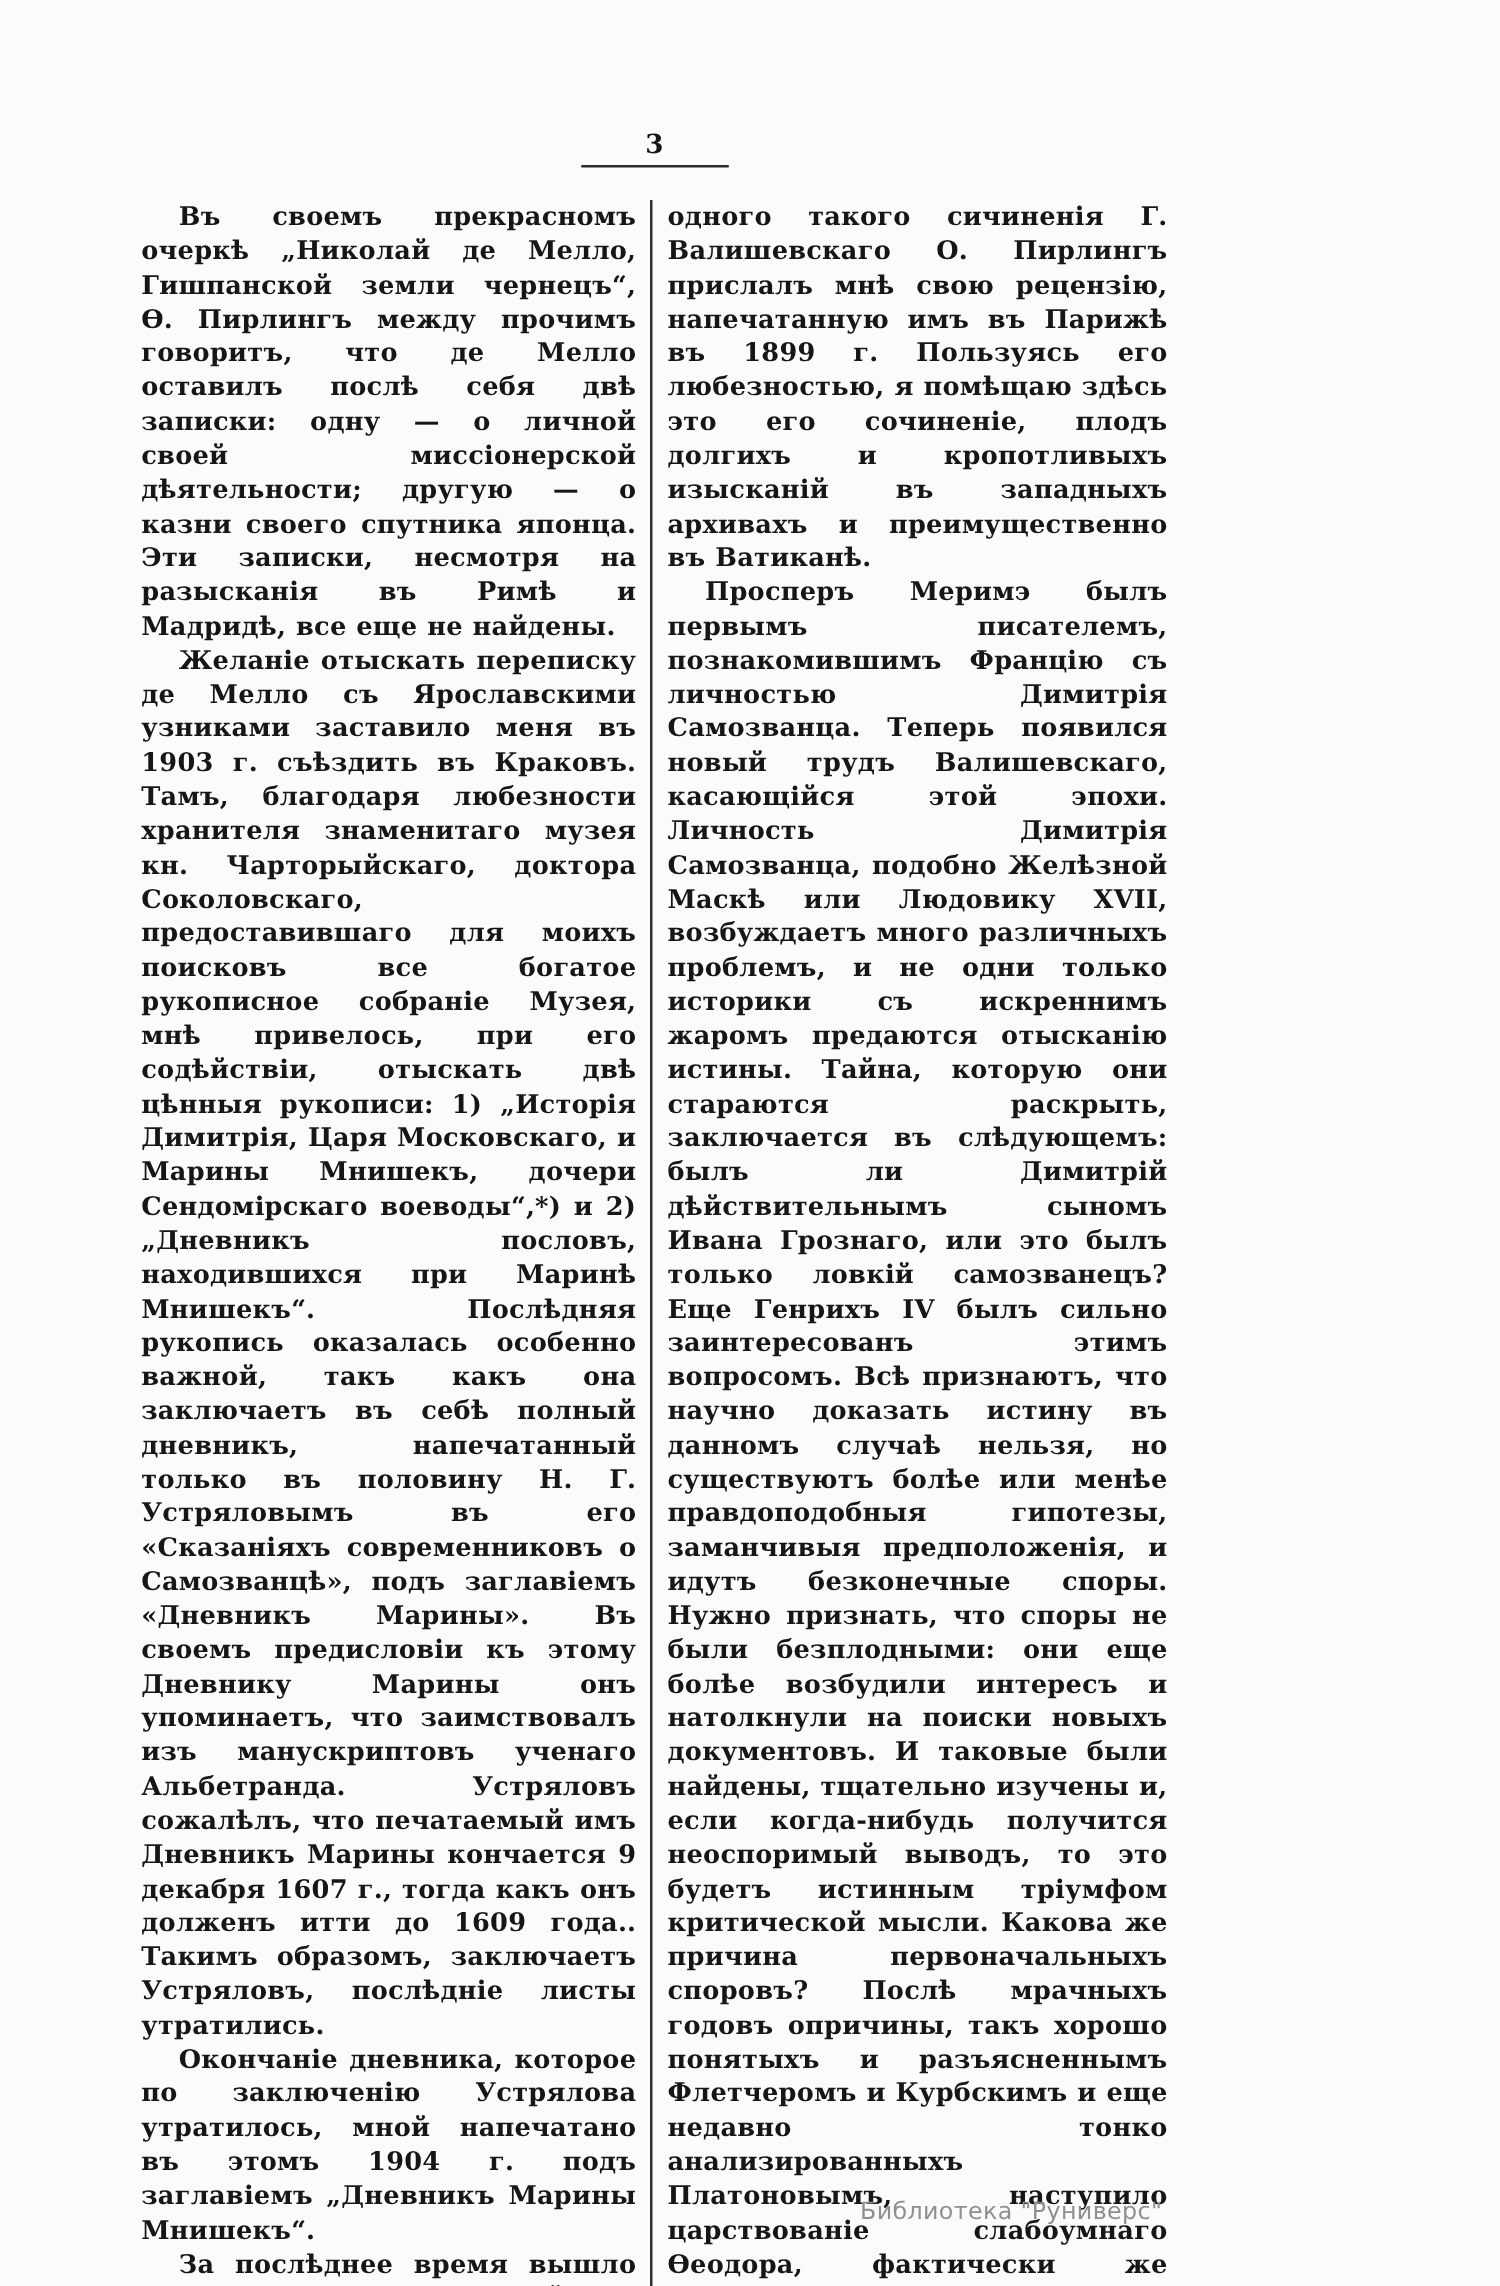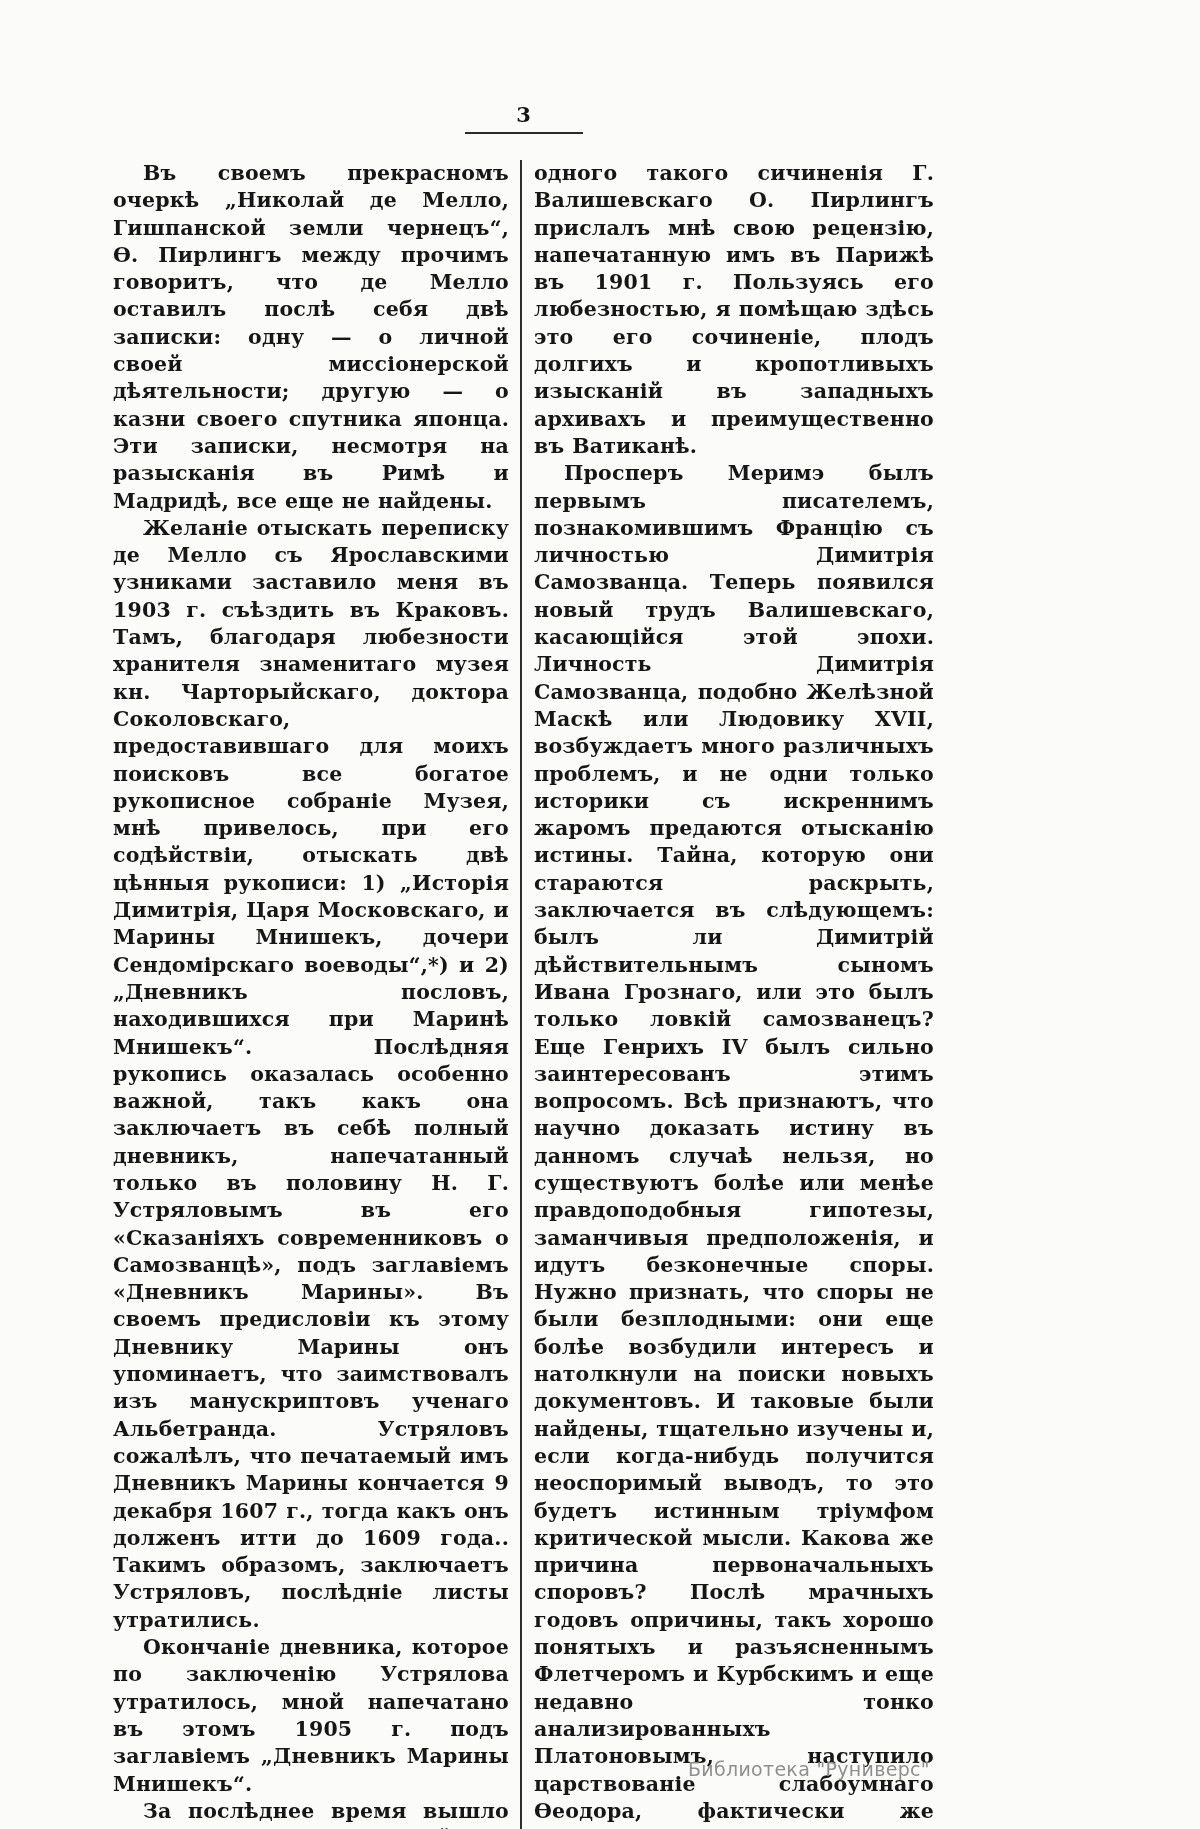--- a/index.html
+++ b/index.html
@@ -93,29 +93,29 @@
   <div class="page-header">
     <div class="page-number">3</div>
     <div class="header-rule"></div>
   </div>
 
   <div class="columns">
 
     <div class="col col-left">
       <p>Въ своемъ прекрасномъ очеркѣ „Николай де Мелло, Гишпанской земли чернецъ“, Ѳ. Пирлингъ между прочимъ говоритъ, что де Мелло оставилъ послѣ себя двѣ записки: одну — о личной своей миссіонерской дѣятельности; другую — о казни своего спутника японца. Эти записки, несмотря на разысканія въ Римѣ и Мадридѣ, все еще не найдены.</p>
       <p>Желаніе отыскать переписку де Мелло съ Ярославскими узниками заставило меня въ 1903 г. съѣздить въ Краковъ. Тамъ, благодаря любезности хранителя знаменитаго музея кн. Чарторыйскаго, доктора Соколовскаго, предоставившаго для моихъ поисковъ все богатое рукописное собраніе Музея, мнѣ привелось, при его содѣйствіи, отыскать двѣ цѣнныя рукописи: 1) „Исторія Димитрія, Царя Московскаго, и Марины Мнишекъ, дочери Сендомірскаго воеводы“,*) и 2) „Дневникъ пословъ, находившихся при Маринѣ Мнишекъ“. Послѣдняя рукопись оказалась особенно важной, такъ какъ она заключаетъ въ себѣ полный дневникъ, напечатанный только въ половину Н. Г. Устряловымъ въ его «Сказаніяхъ современниковъ о Самозванцѣ», подъ заглавіемъ «Дневникъ Марины». Въ своемъ предисловіи къ этому Дневнику Марины онъ упоминаетъ, что заимствовалъ изъ манускриптовъ ученаго Альбетранда. Устряловъ сожалѣлъ, что печатаемый имъ Дневникъ Марины кончается 9 декабря 1607 г., тогда какъ онъ долженъ итти до 1609 года.. Такимъ образомъ, заключаетъ Устряловъ, послѣдніе листы утратились.</p>
-      <p>Окончаніе дневника, которое по заключенію Устрялова утратилось, мной напечатано въ этомъ 1905 г. подъ заглавіемъ „Дневникъ Марины Мнишекъ“.</p>
+      <p>Окончаніе дневника, которое по заключенію Устрялова утратилось, мной напечатано въ этомъ 1904 г. подъ заглавіемъ „Дневникъ Марины Мнишекъ“.</p>
       <p>За послѣднее время вышло не мало изслѣдованій о Самозванцахъ и Смутномъ времени. По поводу</p>
 
     </div>
 
     <div class="column-divider"></div>
 
     <div class="col col-right">
-      <p class="no-indent">одного такого сичиненія Г. Валишевскаго О. Пирлингъ прислалъ мнѣ свою рецензію, напечатанную имъ въ Парижѣ въ 1901 г. Пользуясь его любезностью, я помѣщаю здѣсь это его сочиненіе, плодъ долгихъ и кропотливыхъ изысканій въ западныхъ архивахъ и преимущественно въ Ватиканѣ.</p>
+      <p class="no-indent">одного такого сичиненія Г. Валишевскаго О. Пирлингъ прислалъ мнѣ свою рецензію, напечатанную имъ въ Парижѣ въ 1899 г. Пользуясь его любезностью, я помѣщаю здѣсь это его сочиненіе, плодъ долгихъ и кропотливыхъ изысканій въ западныхъ архивахъ и преимущественно въ Ватиканѣ.</p>
       <p>Просперъ Меримэ былъ первымъ писателемъ, познакомившимъ Францію съ личностью Димитрія Самозванца. Теперь появился новый трудъ Валишевскаго, касающійся этой эпохи. Личность Димитрія Самозванца, подобно Желѣзной Маскѣ или Людовику XVII, возбуждаетъ много различныхъ проблемъ, и не одни только историки съ искреннимъ жаромъ предаются отысканію истины. Тайна, которую они стараются раскрыть, заключается въ слѣдующемъ: былъ ли Димитрій дѣйствительнымъ сыномъ Ивана Грознаго, или это былъ только ловкій самозванецъ? Еще Генрихъ IV былъ сильно заинтересованъ этимъ вопросомъ. Всѣ признаютъ, что научно доказать истину въ данномъ случаѣ нельзя, но существуютъ болѣе или менѣе правдоподобныя гипотезы, заманчивыя предположенія, и идутъ безконечные споры. Нужно признать, что споры не были безплодными: они еще болѣе возбудили интересъ и натолкнули на поиски новыхъ документовъ. И таковые были найдены, тщательно изучены и, если когда-нибудь получится неоспоримый выводъ, то это будетъ истинным тріумфом критической мысли. Какова же причина первоначальныхъ споровъ? Послѣ мрачныхъ годовъ опричины, такъ хорошо понятыхъ и разъясненнымъ Флетчеромъ и Курбскимъ и еще недавно тонко анализированныхъ Платоновымъ, наступило царствованіе слабоумнаго Ѳеодора, фактически же управленіе царствомъ находилось въ рукахъ Годунова; вотъ въ эту-то эпоху исчезъ совсѣмъ или по крайней мѣрѣ на время послѣд-</p>
     </div>
 
   </div>
 
   <div class="watermark">Библиотека "Руниверс"</div>
 
 </div>
 
 </body></html>

